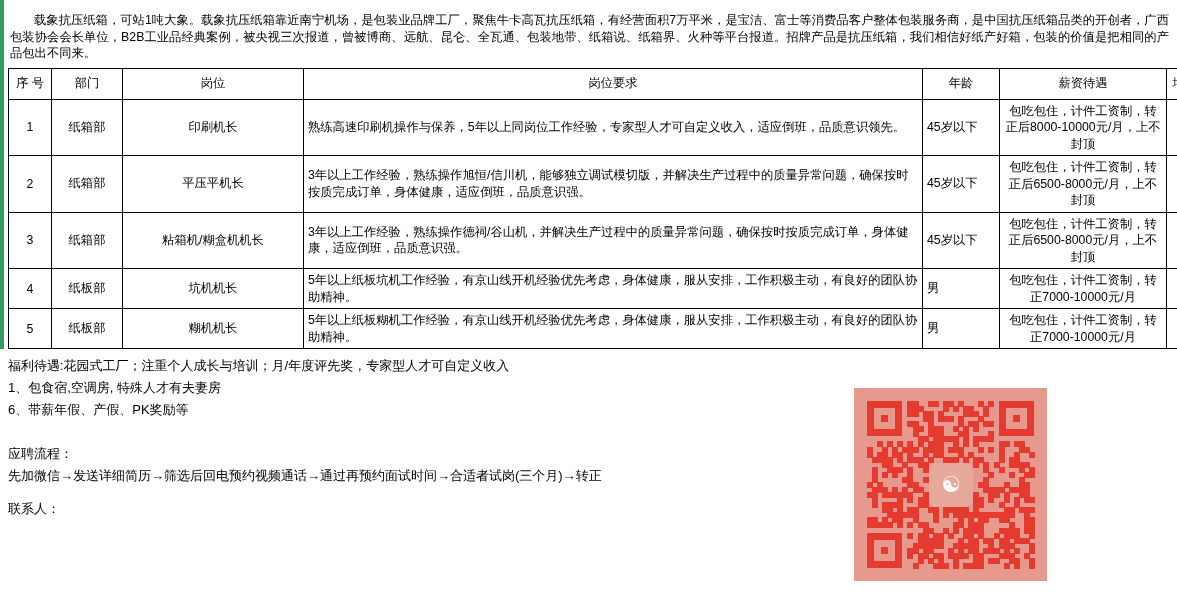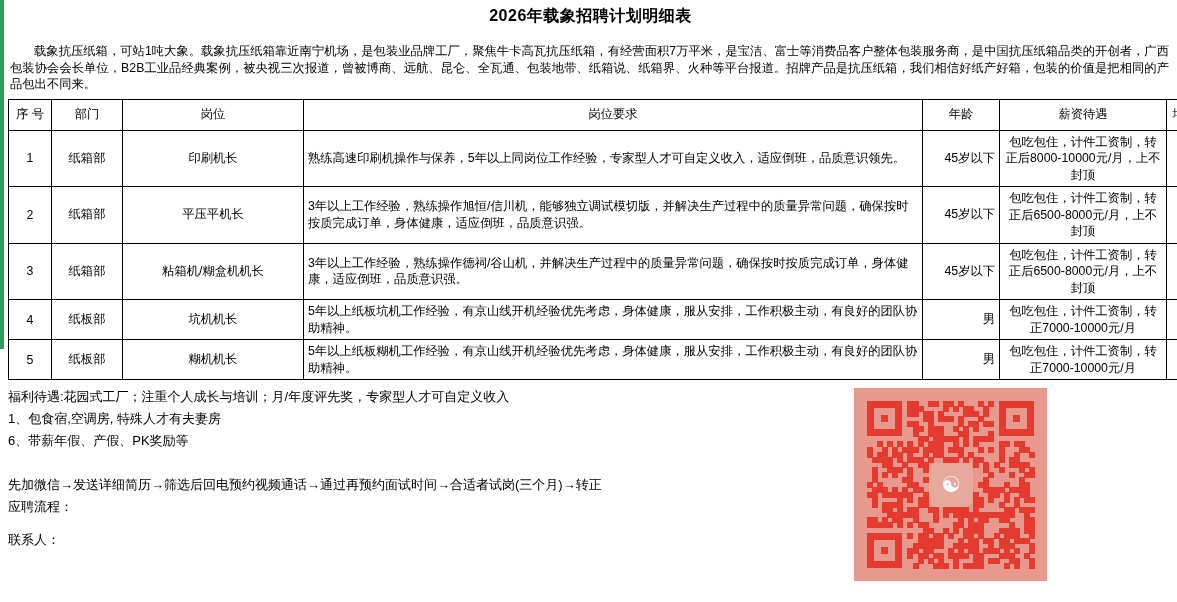--- a/index.html
+++ b/index.html
@@ -63,21 +63,21 @@
   }
   table.jobs th {
     text-align: center;
     font-weight: normal;
     height: 24px;
   }
   .c-seq { width: 34px; text-align: center; }
   .c-dept { width: 62px; text-align: center; }
   .c-post { width: 172px; text-align: center; }
   .c-req { width: 610px; text-align: left; line-height: 16.5px; }
-  .c-age { width: 68px; text-align: right; }
+  .c-age { width: 68px; text-align: left; }
   .c-pay { width: 158px; text-align: center; line-height: 16.5px; }
   .c-add { width: 52px; text-align: center; }
   .hdr-add {
     font-size: 12.3px;
     line-height: 13px;
   }
   .benefits {
     font-size: 13px;
     line-height: 21px;
     padding: 6px 0 0 4px;
@@ -137,21 +137,20 @@
     color: #ffffff;
   }
 </style>
 </head>
 <body>
 
 <div class="left-bar"></div>
 
 <div class="page">
 
-  <div class="title">2026年载象招聘计划明细表</div>
 
   <div class="intro">
     <p>载象抗压纸箱，可站1吨大象。载象抗压纸箱靠近南宁机场，是包装业品牌工厂，聚焦牛卡高瓦抗压纸箱，有经营面积7万平米，是宝洁、富士等消费品客户整体包装服务商，是中国抗压纸箱品类的开创者，广西包装协会会长单位，B2B工业品经典案例，被央视三次报道，曾被博商、远航、昆仑、全瓦通、包装地带、纸箱说、纸箱界、火种等平台报道。招牌产品是抗压纸箱，我们相信好纸产好箱，包装的价值是把相同的产品包出不同来。</p>
   </div>
 
   <table class="jobs">
     <thead>
       <tr>
         <th class="c-seq">序 号</th>
         <th class="c-dept">部门</th>
@@ -210,22 +209,22 @@
       </tr>
     </tbody>
   </table>
 
   <div class="benefits">
     <div>福利待遇:花园式工厂；注重个人成长与培训；月/年度评先奖，专家型人才可自定义收入</div>
     <div>1、包食宿,空调房, 特殊人才有夫妻房</div>
     <div>6、带薪年假、产假、PK奖励等</div>
     <div class="blank-line"></div>
     <div class="blank-line"></div>
+    <div>应聘流程：</div>
     <div>先加微信→发送详细简历→筛选后回电预约视频通话→通过再预约面试时间→合适者试岗(三个月)→转正</div>
-    <div>应聘流程：</div>
     <div class="blank-line"></div>
     <div>联系人：</div>
 
   </div>
 
   <div class="qr-box">
     <div class="qr-inner" id="qr-inner">
       <div class="qr-finder" style="left:0;top:0;">
           <i></i>
         </div>

